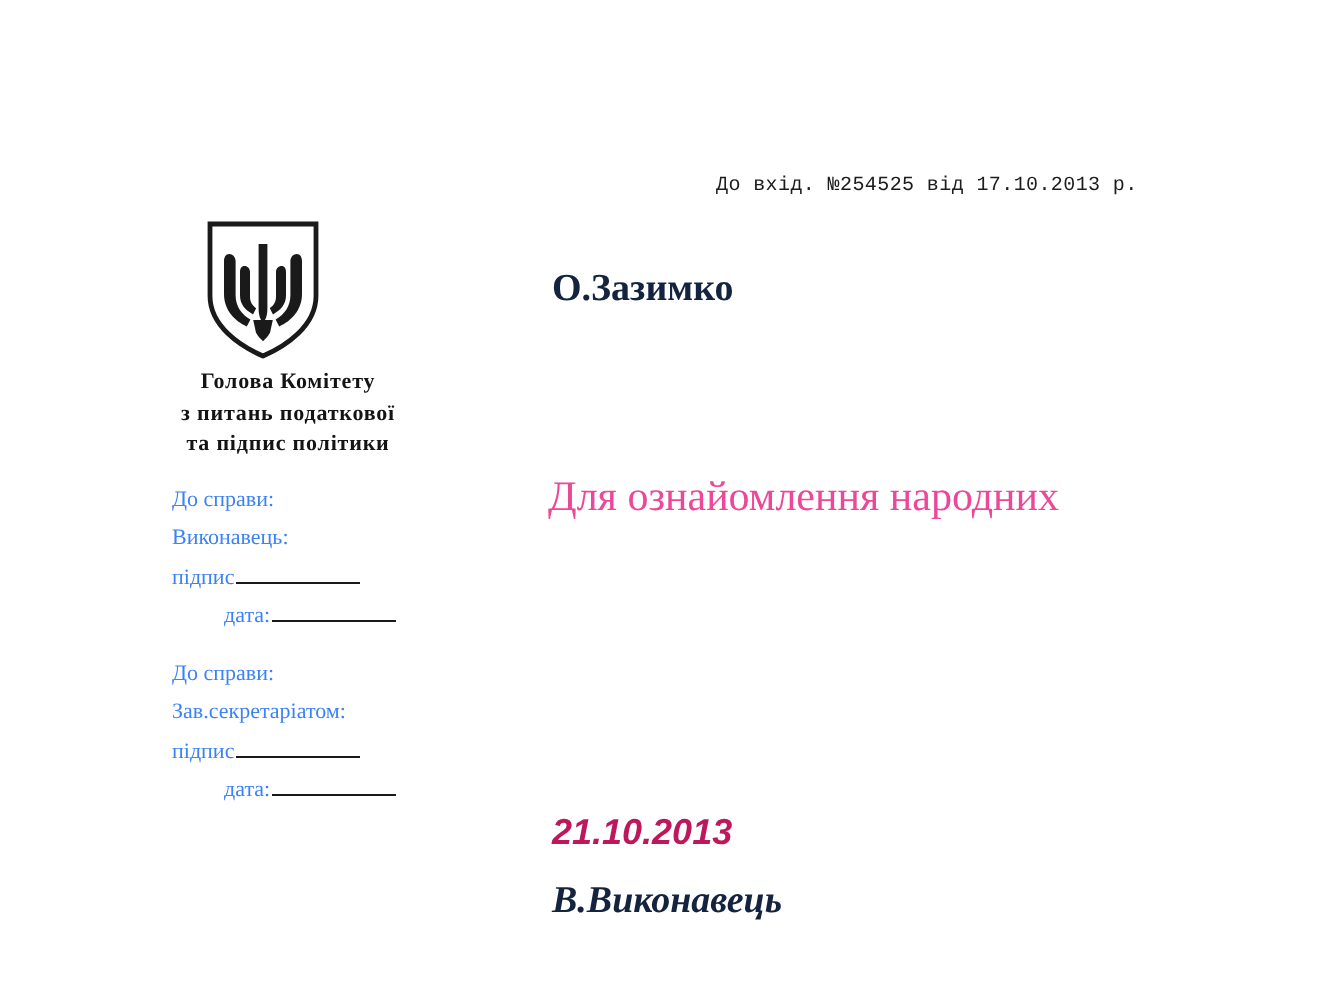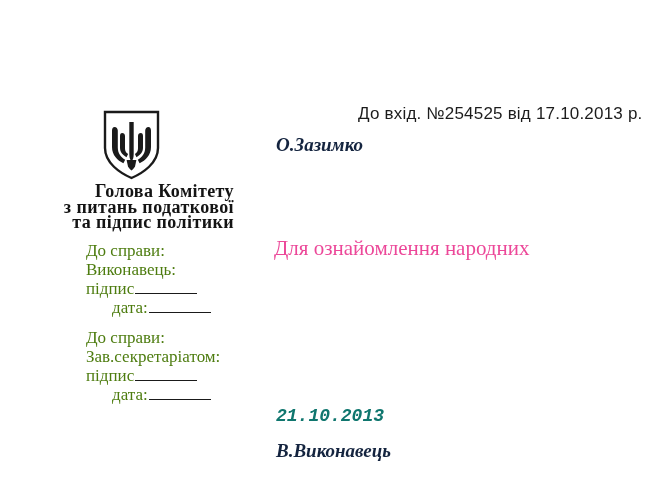--- a/index.html
+++ b/index.html
@@ -18,36 +18,35 @@
 
   .page {
     position: absolute;
     inset: 0;
   }
 
   
   .incoming-line {
     position: absolute;
     left: 358px;
-    top: 104px;
-    font-family: Liberation Sans, sans-serif;
-    font-size: 17px;
+    top: 88px;
+    font-family: Liberation Mono, monospace;
+    font-size: 10px;
     letter-spacing: 0.2px;
     color: #1c1c1c;
     white-space: nowrap;
   }
 
   
   .addressee {
     position: absolute;
     left: 276px;
     top: 134px;
     font-family: "Liberation Serif", serif;
     font-weight: bold;
-    font-style: italic;
     font-size: 19px;
     color: #14243f;
     white-space: nowrap;
   }
 
   
   .resolution {
     position: absolute;
     left: 274px;
     top: 234px;
@@ -59,25 +58,25 @@
   }
   .resolution .line {
     white-space: nowrap;
   }
 
   
   .sign-date {
     position: absolute;
     left: 276px;
     top: 406px;
-    font-family: Liberation Mono, monospace;
+    font-family: Liberation Sans, sans-serif;
     font-weight: bold;
     font-style: italic;
     font-size: 18px;
-    color: #0f766e;
+    color: #be185d;
     white-space: nowrap;
   }
   .sign-name {
     position: absolute;
     left: 276px;
     top: 440px;
     font-family: "Liberation Serif", serif;
     font-weight: bold;
     font-style: italic;
     font-size: 19px;
@@ -98,40 +97,40 @@
     width: 65px;
     height: 72px;
   }
 
   
   .stamp-head {
     position: absolute;
     left: 54px;
     top: 184px;
     width: 180px;
-    text-align: right;
-    font-family: "Liberation Serif", serif;
-    font-size: 18px;
+    text-align: center;
+    font-family: "Liberation Serif", serif;
+    font-size: 11px;
     font-weight: bold;
     line-height: 15.5px;
     letter-spacing: 0.8px;
     color: #141414;
   }
   .stamp-head .l1 { letter-spacing: 0.4px; }
   .stamp-head .l2 { letter-spacing: 0.4px; }
   .stamp-head .l3 { letter-spacing: 0.4px; }
 
   
   .field-group {
     position: absolute;
     left: 86px;
     font-family: "Liberation Serif", serif;
-    font-size: 17px;
+    font-size: 11px;
     line-height: 19px;
-    color: #4d7c0f;
+    color: #3b82f6;
     white-space: nowrap;
     text-decoration: underline;
   }
   .group-1 { top: 241px; }
   .group-2 { top: 328px; }
 
   .field-row {
     display: block;
     height: 19px;
   }

